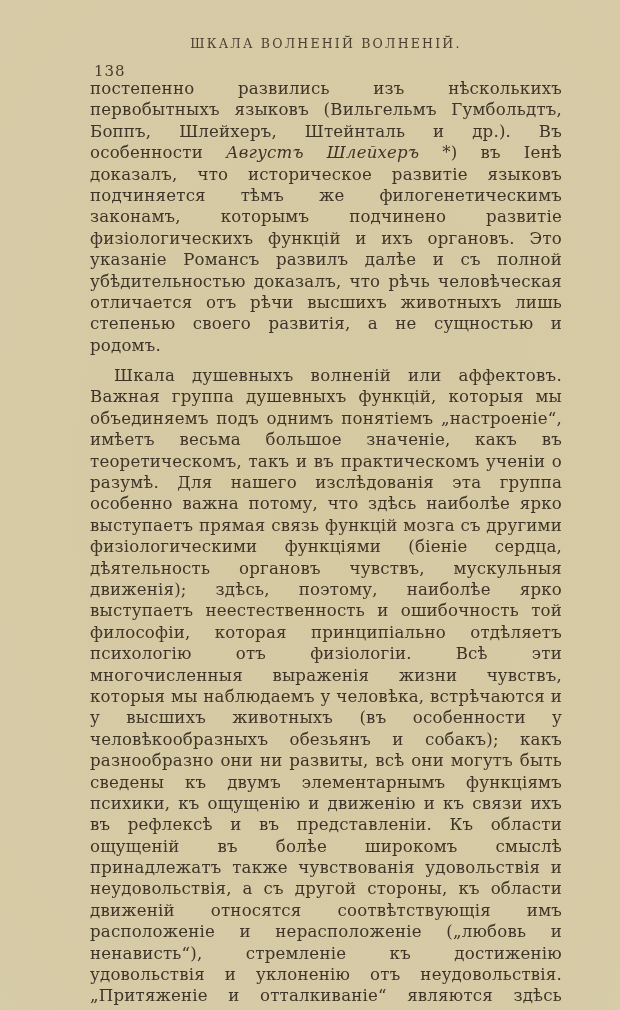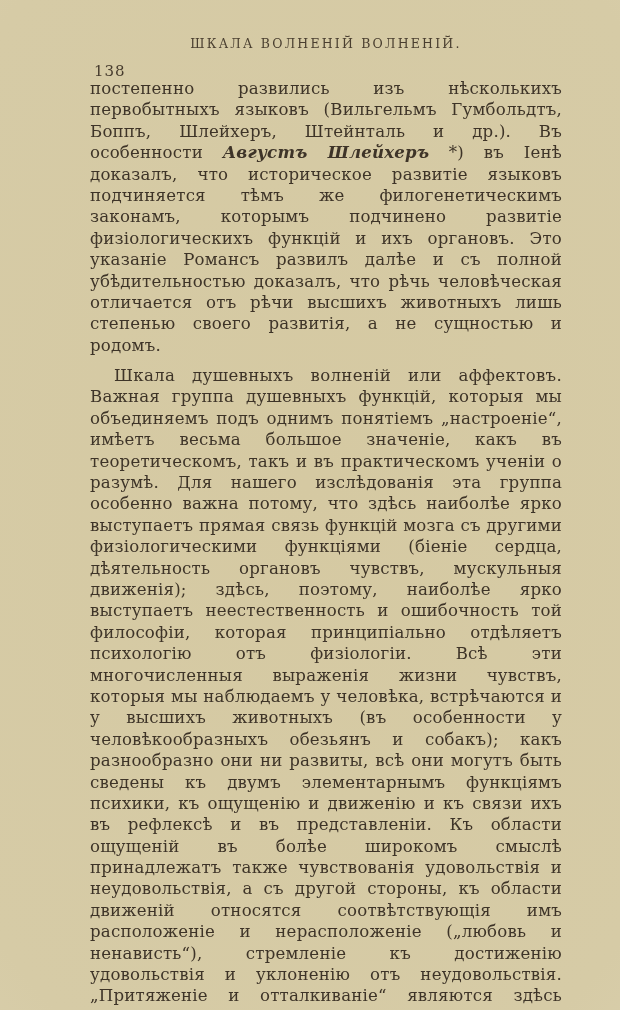--- a/index.html
+++ b/index.html
@@ -66,21 +66,20 @@
   }
   .para.indented {
     text-indent: 24px;
   }
   .run-in-heading {
     font-weight: 400;
     letter-spacing: 0.3px;
   }
   .italic {
     font-style: italic;
-    font-weight: bold;
   }
 </style>
 </head>
 <body>
 
 <div class="scan-page">
 
   <div class="page-header">
     <span class="page-number">138</span>
     <div class="running-head">ШКАЛА ВОЛНЕНІЙ ВОЛНЕНІЙ.</div>

